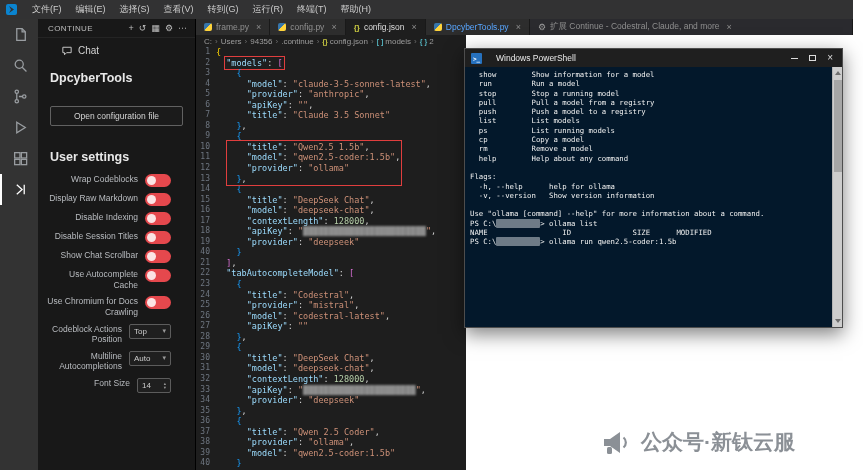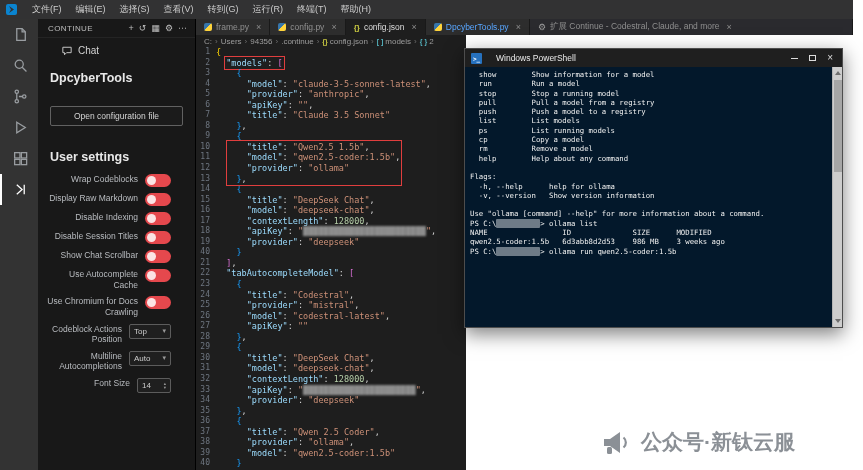--- a/index.html
+++ b/index.html
@@ -382,21 +382,20 @@
           <div class="ps-line"><span>  rm          Remove a model</span></div>
           <div class="ps-line"><span>  help        Help about any command</span></div>
           <div class="ps-line"><span></span></div>
           <div class="ps-line"><span>Flags:</span></div>
           <div class="ps-line"><span>  -h, --help      help for ollama</span></div>
           <div class="ps-line"><span>  -v, --version   Show version information</span></div>
           <div class="ps-line"><span></span></div>
           <div class="ps-line"><span>Use "ollama [command] --help" for more information about a command.</span></div>
           <div class="ps-line"><span>PS C:\</span><span class="ps-redact">██████████</span><span>&gt; ollama list</span></div>
           <div class="ps-line"><span>NAME                 ID              SIZE      MODIFIED</span></div>
-          <div class="ps-line"><span>qwen2.5-coder:1.5b   6d3abb8d2d53    986 MB    3 weeks ago</span></div>
           <div class="ps-line"><span>PS C:\</span><span class="ps-redact">██████████</span><span>&gt; ollama run qwen2.5-coder:1.5b</span></div>
         </div>
       <div class="ps-scroll">
         <span class="ps-arrow up"></span>
         <span class="ps-thumb"></span>
         <span class="ps-arrow down"></span>
       </div>
     </div>
   </div>
 

